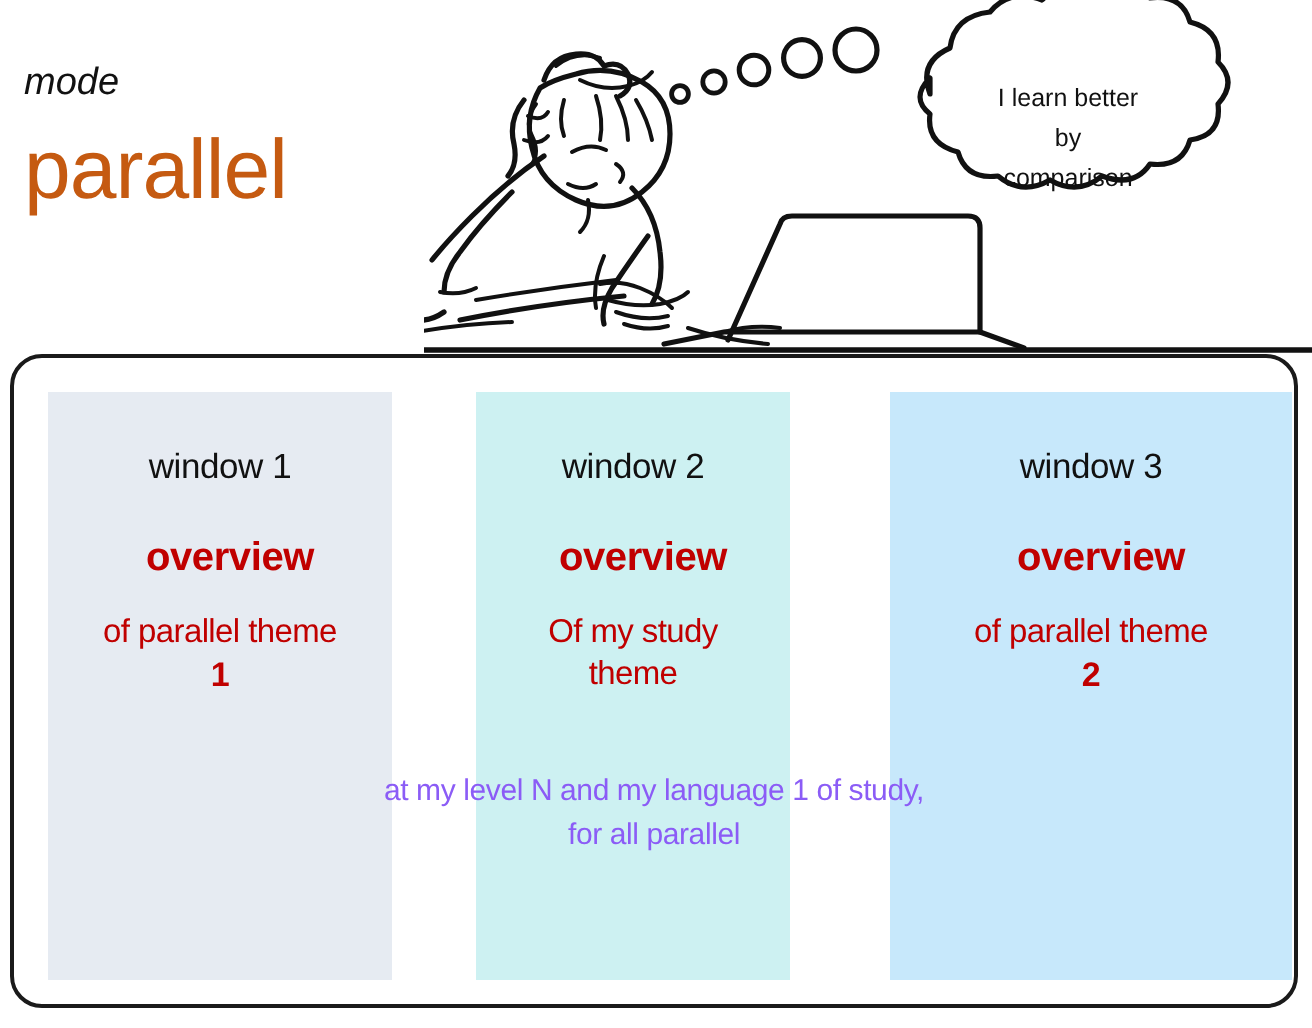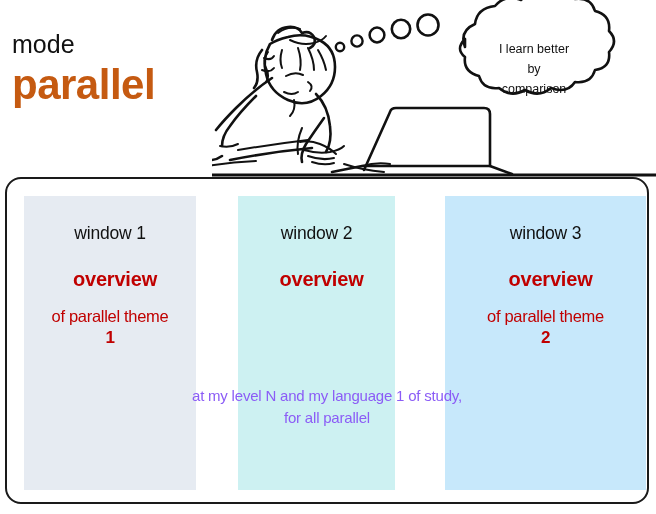--- a/index.html
+++ b/index.html
@@ -20,31 +20,32 @@
   #header {
     position: absolute;
     left: 0; top: 0;
     width: 656px;
     height: 177px;
   }
   #mode-label {
     position: absolute;
     left: 12px;
     top: 32px;
-    font-size: 25px;
+    font-size: 19px;
     color: #111111;
     letter-spacing: 0px;
     line-height: 1;
+    font-style: italic;
   }
   #mode-value {
     position: absolute;
     left: 12px;
     top: 62px;
     font-size: 42px;
-    font-weight: bold;
+    font-weight: normal;
     color: #c55a11;
     line-height: 1.1;
     letter-spacing: -0.5px;
   }
 
   
   #illustration {
     position: absolute;
     left: 212px;
     top: 0px;
@@ -239,20 +240,24 @@
       <div class="window-overview">overview</div>
       <div class="window-sub">
         <span>of parallel theme</span>
         <span class="window-sub-strong">1</span>
       </div>
     </div>
 
     <div class="window-panel" id="panel-2" style="background-color: rgb(205, 241, 242);">
       <div class="window-title">window 2</div>
       <div class="window-overview">overview</div>
+      <div class="window-sub">
+        <span>Of my study</span>
+        <span class="window-sub-strong" style="font-weight:normal;font-size:16.5px;">theme</span>
+      </div>
     </div>
 
     <div class="window-panel" id="panel-3" style="background-color: rgb(199, 232, 251);">
       <div class="window-title">window 3</div>
       <div class="window-overview">overview</div>
       <div class="window-sub">
         <span>of parallel theme</span>
         <span class="window-sub-strong">2</span>
       </div>
     </div>

